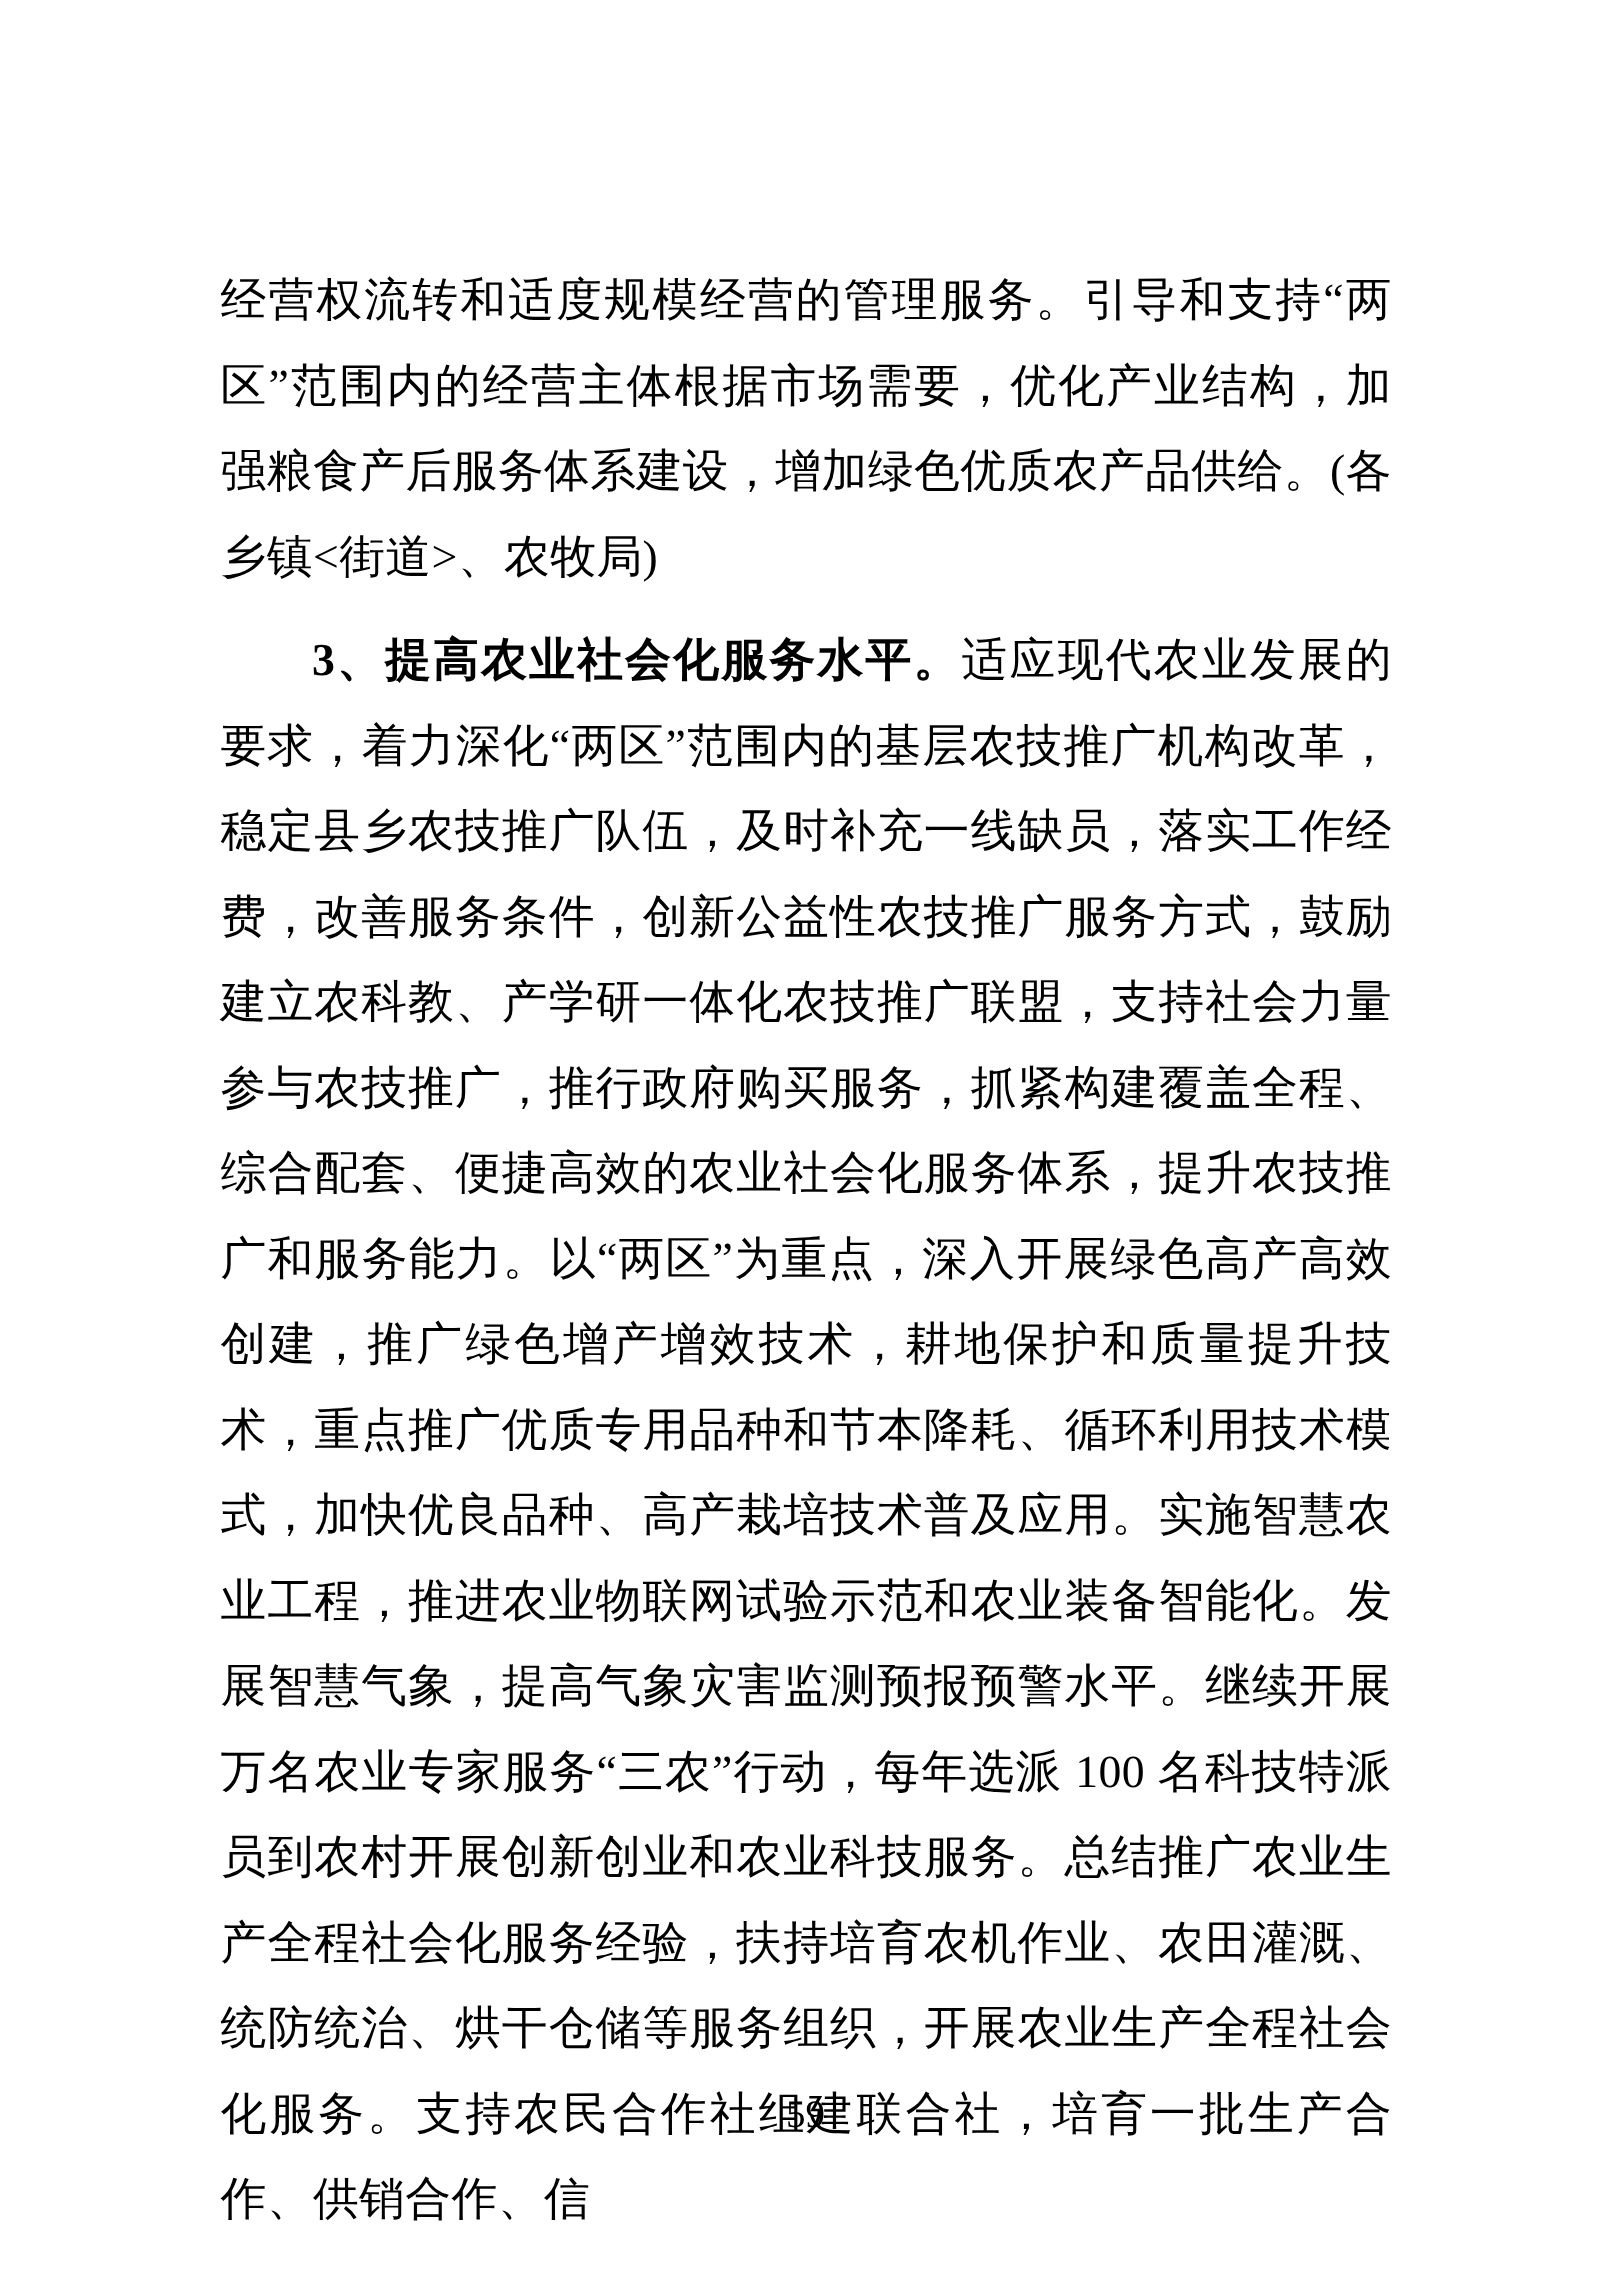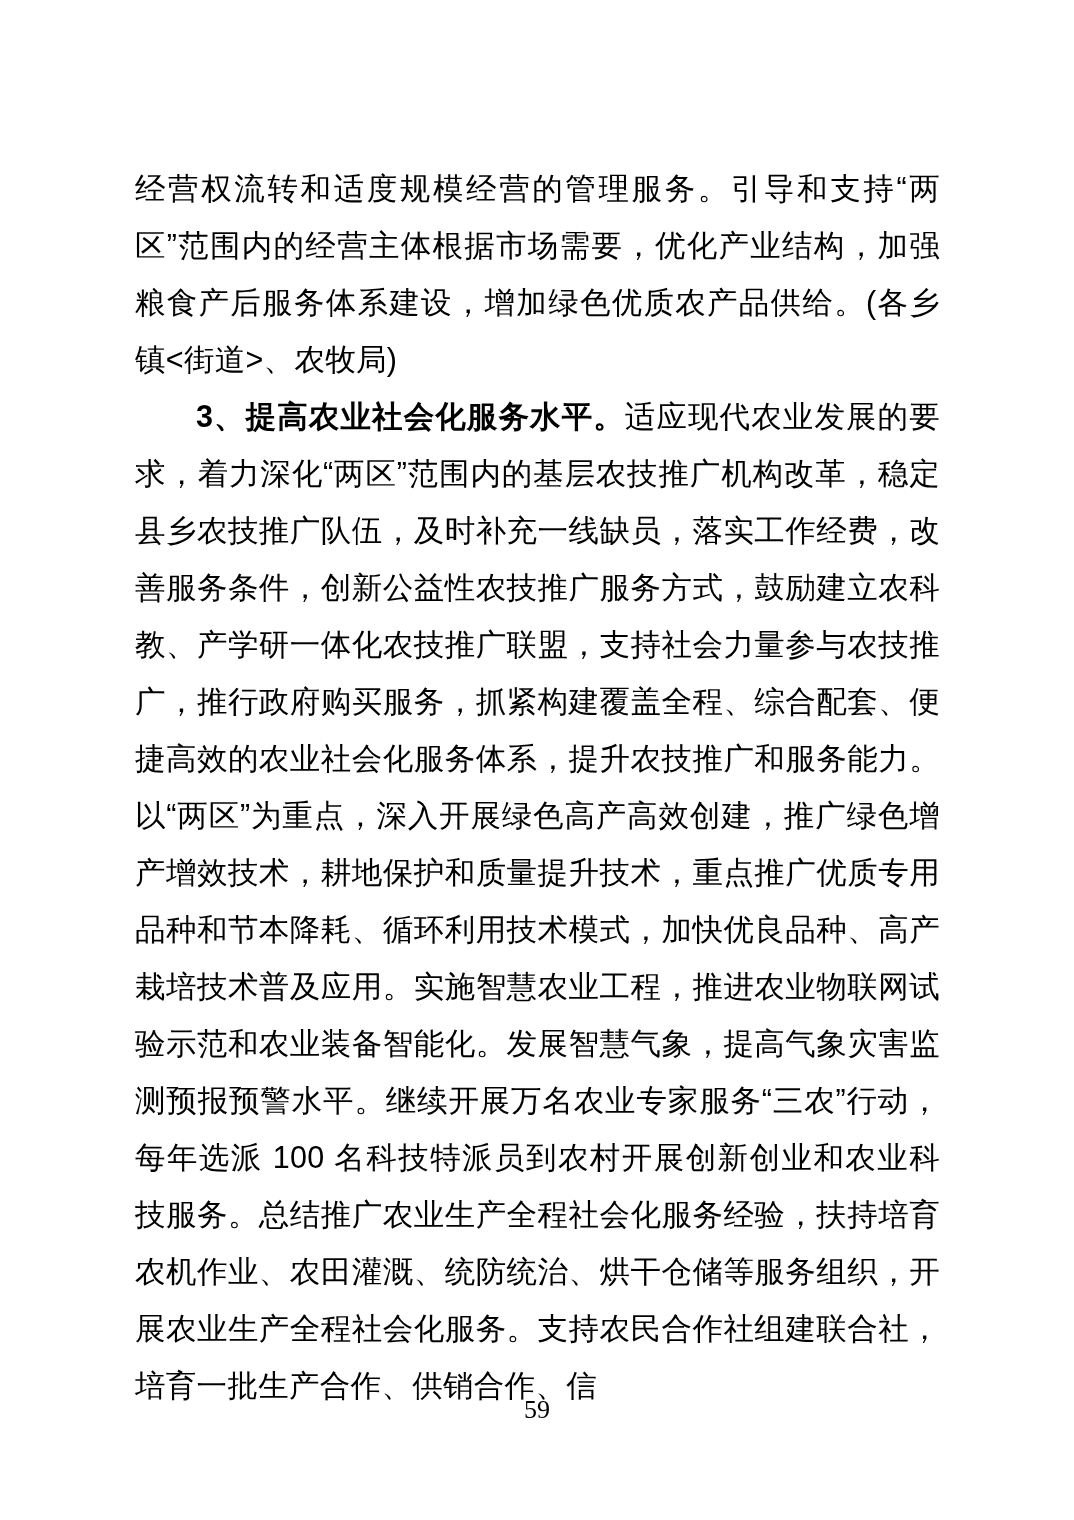--- a/index.html
+++ b/index.html
@@ -19,27 +19,27 @@
     box-sizing: border-box;
     overflow: hidden;
   }
   .content {
     position: absolute;
     left: 135px;
     top: 160px;
     width: 805px;
   }
   p.para {
-    margin: 0;
+    margin: 12px;
     font-size: 30.5px;
     line-height: 57px;
     text-align: justify;
     text-justify: inter-ideograph;
     letter-spacing: 0.3px;
-    font-family: Liberation Sans, sans-serif;
+    font-family: Liberation Serif, serif;
   }
   p.para + p.para {
     margin-top: 0px;
   }
   .indent {
     text-indent: 61px;
   }
   .bold-lead {
     font-weight: bold;
   }

